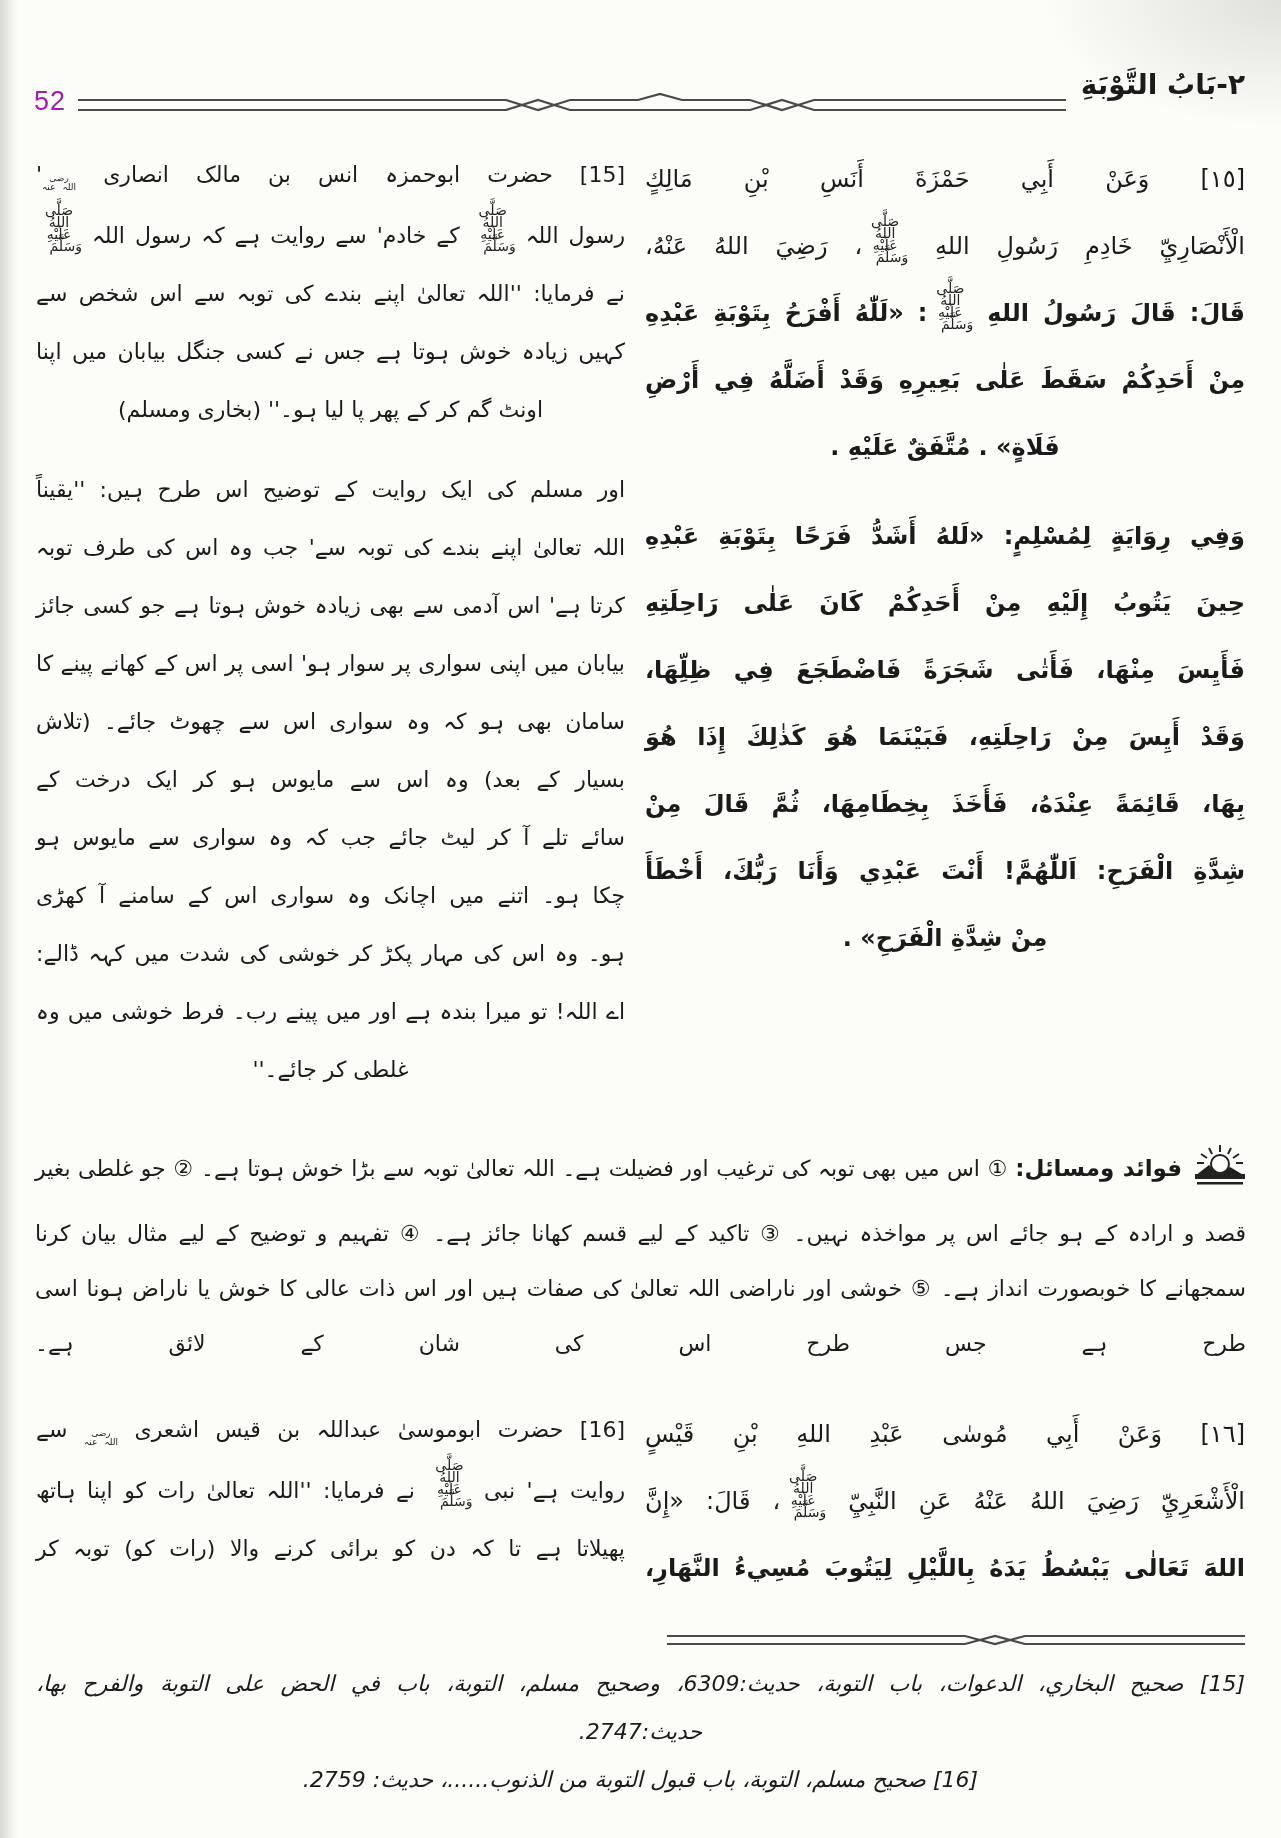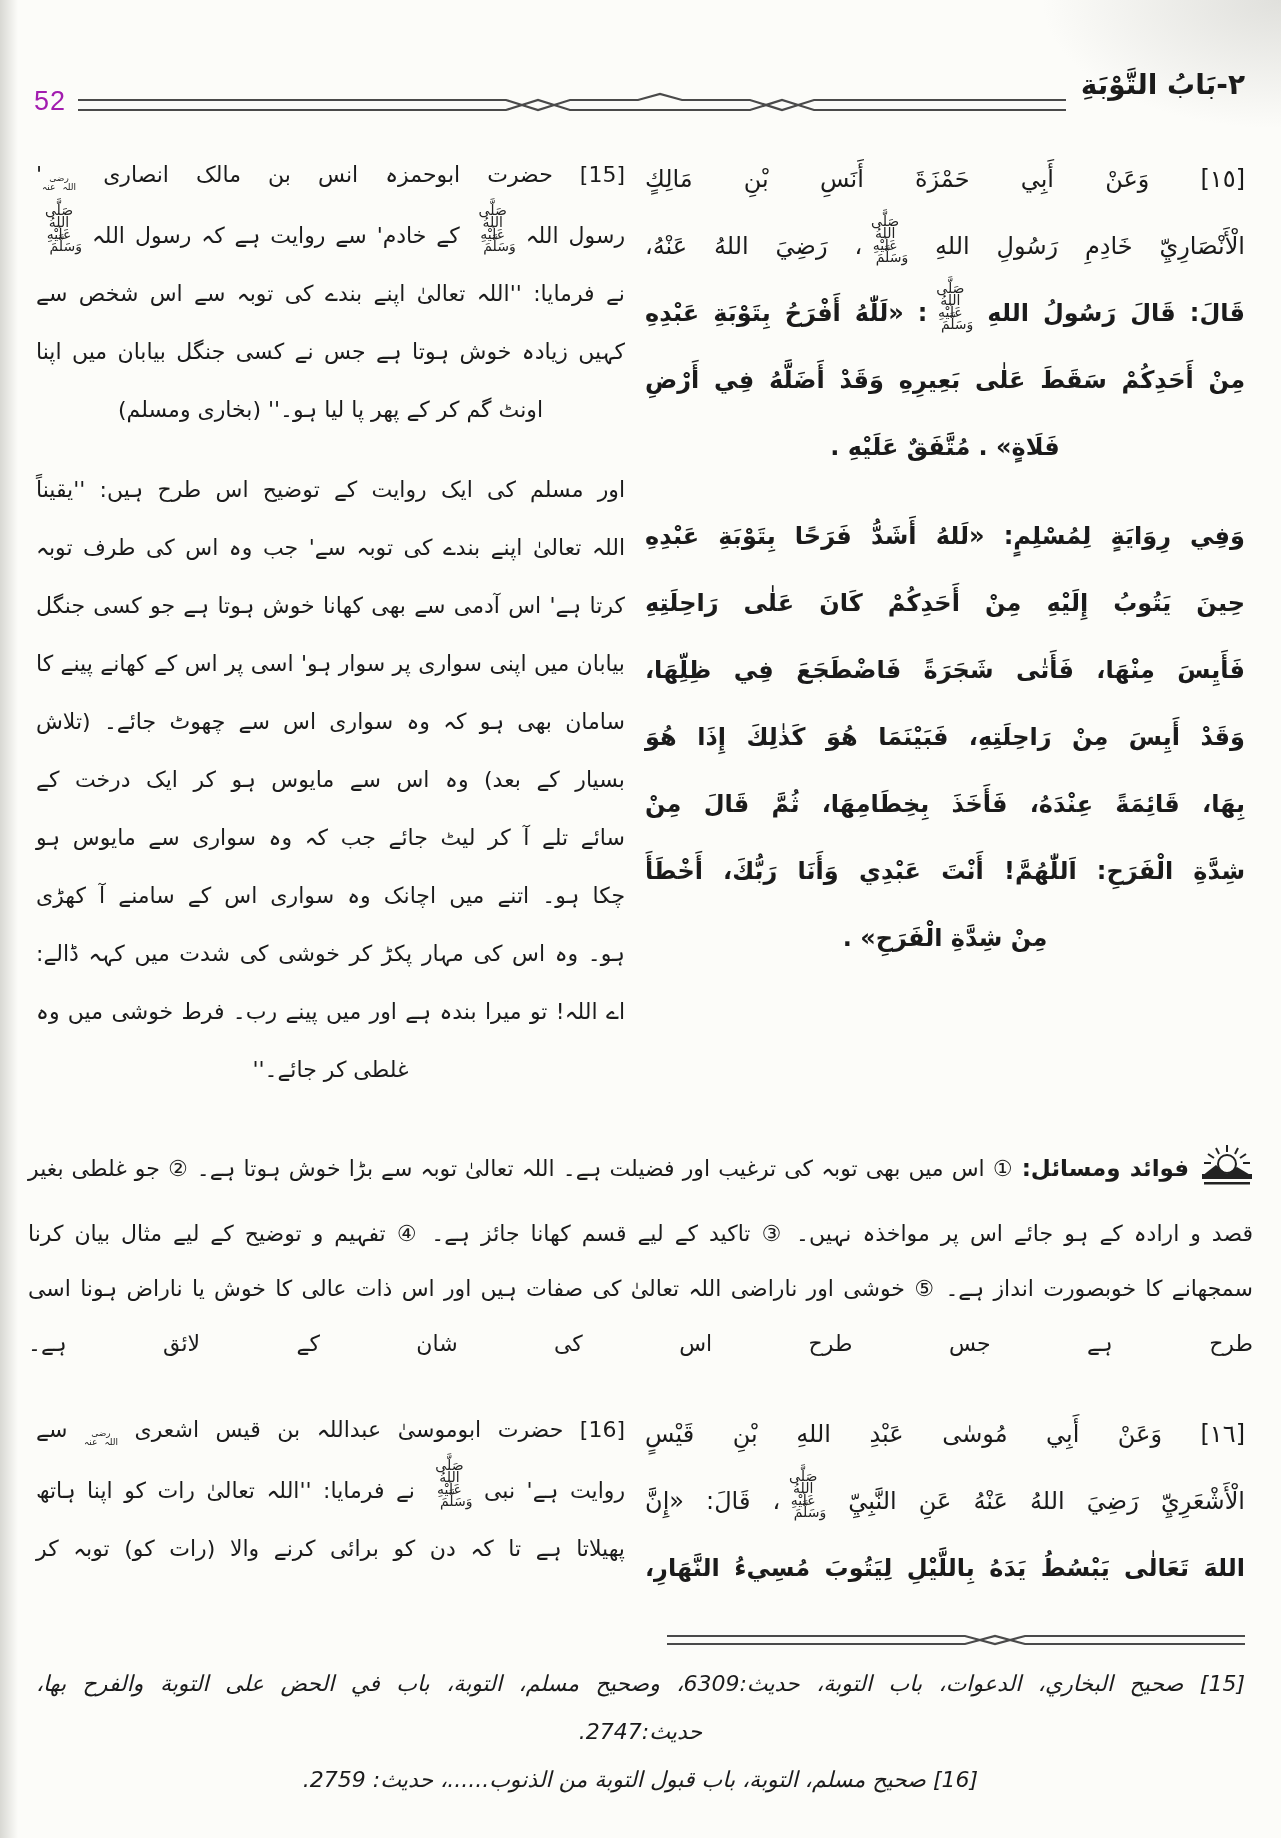--- a/index.html
+++ b/index.html
@@ -52,21 +52,21 @@
   .lc{text-align-last:center;}
   .pgap{margin-top:22px;}
   
   .hon{
     display:inline-block;width:46px;font-size:14px;line-height:12px;
     text-align:center;vertical-align:-8px;font-weight:normal;
     color:#222;
   }
   .hon.ra{width:34px;font-size:9px;line-height:9px;}
   
-  .fawaid{padding:0 28px;margin-top:42px;}
+  .fawaid{padding:0 35px;margin-top:42px;}
   .fl{
     direction:rtl;font-size:22px;line-height:55px;
     text-align:justify;text-align-last:justify;
   }
   .fw-head{font-weight:bold;font-size:23px;}
   .sun{display:inline-block;vertical-align:-10px;margin-left:12px;}
   
   .h16row{display:flex;flex-direction:row;padding:0 36px;gap:20px;margin-top:30px;}
   
   .footblock{position:absolute;left:36px;right:36px;bottom:34px;font-style:italic;}
@@ -112,21 +112,21 @@
       <div class="al b lc">مِنْ شِدَّةِ الْفَرَحِ» .</div>
     </div>
     <div class="col-ur">
       <div class="ul"><span>[15] حضرت ابوحمزہ انس بن مالک انصاری</span> <span class="hon ra">رضی اللہ عنہ</span><span>'</span></div>
       <div class="ul"><span>رسول اللہ</span> <span class="hon">صَلَّى اللهُ عَلَيْهِ وَسَلَّمَ</span> <span>کے خادم' سے روایت ہے کہ رسول اللہ</span> <span class="hon">صَلَّى اللهُ عَلَيْهِ وَسَلَّمَ</span></div>
       <div class="ul">نے فرمایا: ''اللہ تعالیٰ اپنے بندے کی توبہ سے اس شخص سے</div>
       <div class="ul">کہیں زیادہ خوش ہوتا ہے جس نے کسی جنگل بیابان میں اپنا</div>
       <div class="ul lc">اونٹ گم کر کے پھر پا لیا ہو۔'' (بخاری ومسلم)</div>
       <div class="ul pgap">اور مسلم کی ایک روایت کے توضیح اس طرح ہیں: ''یقیناً</div>
       <div class="ul">اللہ تعالیٰ اپنے بندے کی توبہ سے' جب وہ اس کی طرف توبہ</div>
-      <div class="ul">کرتا ہے' اس آدمی سے بھی کھانا خوش ہوتا ہے جو کسی جنگل</div>
+      <div class="ul">کرتا ہے' اس آدمی سے بھی زیادہ خوش ہوتا ہے جو کسی جائز</div>
       <div class="ul">بیابان میں اپنی سواری پر سوار ہو' اسی پر اس کے کھانے پینے کا</div>
       <div class="ul">سامان بھی ہو کہ وہ سواری اس سے چھوٹ جائے۔ (تلاش</div>
       <div class="ul">بسیار کے بعد) وہ اس سے مایوس ہو کر ایک درخت کے</div>
       <div class="ul">سائے تلے آ کر لیٹ جائے جب کہ وہ سواری سے مایوس ہو</div>
       <div class="ul">چکا ہو۔ اتنے میں اچانک وہ سواری اس کے سامنے آ کھڑی</div>
       <div class="ul">ہو۔ وہ اس کی مہار پکڑ کر خوشی کی شدت میں کہہ ڈالے:</div>
       <div class="ul">اے اللہ! تو میرا بندہ ہے اور میں پینے رب۔ فرط خوشی میں وہ</div>
       <div class="ul lc">غلطی کر جائے۔''</div>
     </div>
   </div>

